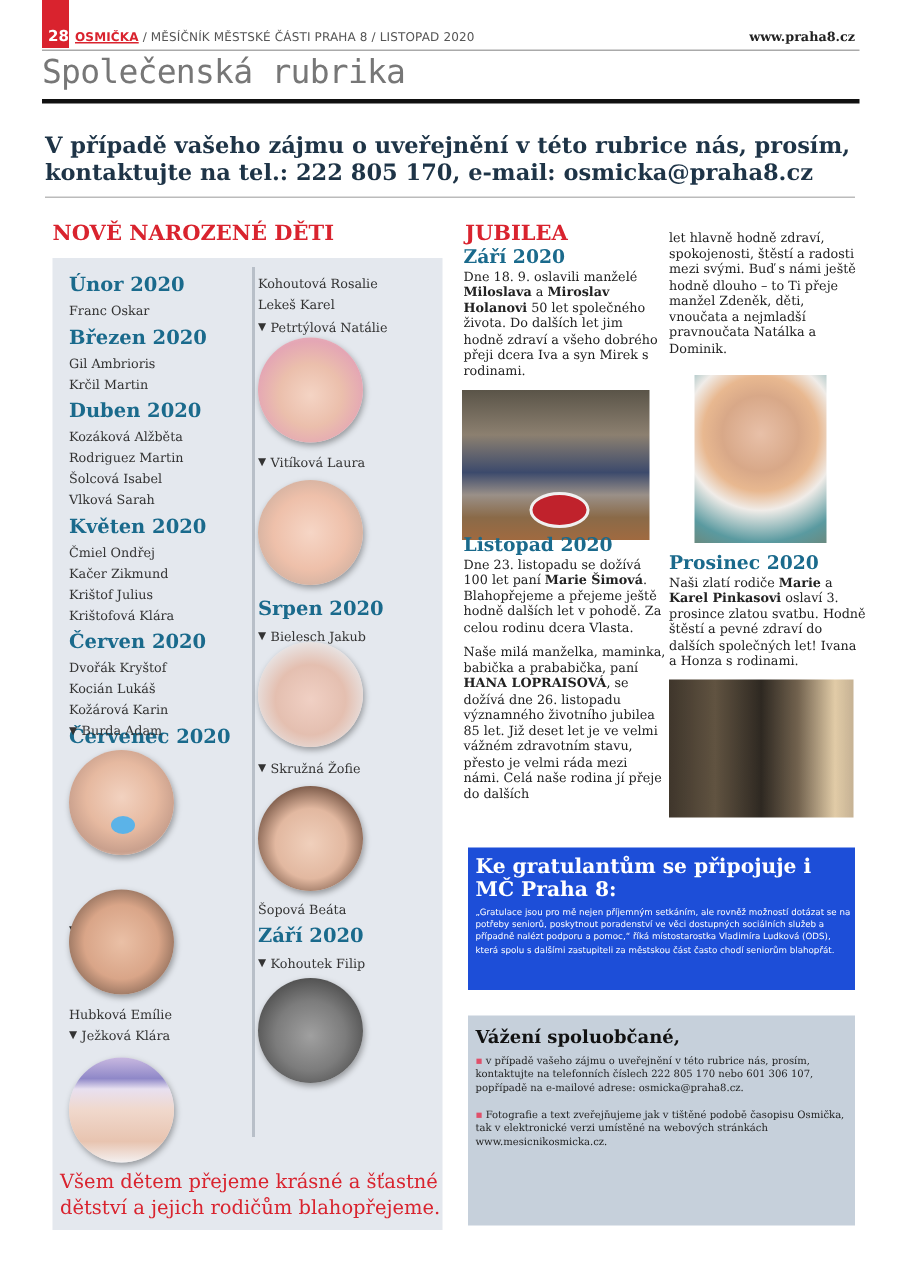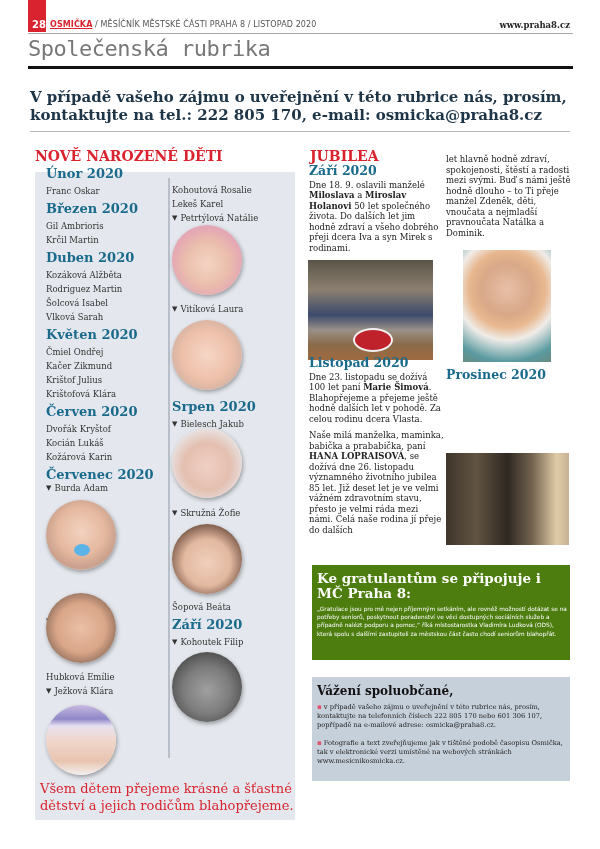--- a/index.html
+++ b/index.html
@@ -33,26 +33,26 @@
 
   .closing { left:40px; top:780px; width:260px; color:#d9232e; font-size:13px; line-height:17px; font-family:"DejaVu Serif", serif; }
 
   
   .jub-col { position:absolute; font-size:8.5px; line-height:10.5px; color:#222; font-family:"DejaVu Serif", serif; }
   .jub-col .month { font-size:12.5px; font-weight:bold; color:#1a6a8c; margin-bottom:3px; }
   .jub-col p { margin:0 0 6px 0; }
   .photo-rect { position:absolute; overflow:hidden; }
 
   
-  .blue-box { left:312px; top:565px; width:258px; height:95px; background:#4d7c0f; color:#fff; padding:0; }
+  .blue-box { left:312px; top:565px; width:258px; height:95px; background:#1d4ed8; color:#fff; padding:0; }
   .blue-box .bt { position:absolute; left:5px; top:6px; width:250px; font-size:13.5px; font-weight:bold; line-height:15px; font-family:"DejaVu Serif", serif; }
   .blue-box .bq { position:absolute; left:5px; top:40px; width:252px; font-size:5.8px; line-height:8.2px; font-family:"DejaVu Sans", sans-serif; }
 
   
-  .info-box { left:312px; top:677px; width:258px; height:104px; background:#c6d0db; }
+  .info-box { left:312px; top:677px; width:258px; height:140px; background:#c6d0db; }
   .info-box .it { position:absolute; left:5px; top:7px; font-size:12px; font-weight:bold; color:#111; font-family:"DejaVu Serif", serif; }
   .info-box .ib { position:absolute; left:5px; width:250px; font-size:6.7px; line-height:9px; color:#222; font-family:"DejaVu Serif", serif; }
   .info-box .dot { color:#e0506a; font-size:7px; margin-right:2px; }
 </style>
 </head>
 <body>
 
 <div class="abs red-tab"></div>
 <div class="abs page-num">28</div>
 <div class="abs header-line">
@@ -63,21 +63,21 @@
 <div class="abs section-title">Společenská rubrika</div>
 <div class="abs thick-rule"></div>
 
 <div class="abs intro">V případě vašeho zájmu o uveřejnění v této rubrice nás, prosím, kontaktujte na tel.: 222 805 170, e-mail: osmicka@praha8.cz</div>
 <div class="abs gray-rule"></div>
 
 <div class="abs red-head" style="left:35px;top:148px;">NOVĚ NAROZENÉ DĚTI</div>
 <div class="abs babies-panel"></div>
 <div class="abs divider-v"></div>
 
-<div class="col" style="left:46px;top:163px;width:120px;">
+<div class="col" style="left:46px;top:180px;width:120px;">
   <div class="month">Únor 2020</div>
   <div class="name">Franc Oskar</div>
   <div class="month">Březen 2020</div>
   <div class="name">Gil Ambrioris</div>
   <div class="name">Krčil Martin</div>
   <div class="month">Duben 2020</div>
   <div class="name">Kozáková Alžběta</div>
   <div class="name">Rodriguez Martin</div>
   <div class="name">Šolcová Isabel</div>
   <div class="name">Vlková Sarah</div>
@@ -144,20 +144,21 @@
   <p><span>Naše milá manželka, maminka, babička a prababička, paní </span><b>HANA LOPRAISOVÁ</b><span>, se dožívá dne 26. listopadu významného životního jubilea 85 let. Již deset let je ve velmi vážném zdravotním stavu, přesto je velmi ráda mezi námi. Celá naše rodina jí přeje do dalších</span></p>
 </div>
 
 <div class="jub-col" style="left:446px;top:154px;width:132px;">
   <p>let hlavně hodně zdraví, spokojenosti, štěstí a radosti mezi svými. Buď s námi ještě hodně dlouho – to Ti přeje manžel Zdeněk, děti, vnoučata a nejmladší pravnoučata Natálka a Dominik.</p>
 </div>
 <div class="photo-rect" style="left:463px;top:250px;width:88px;height:112px;background:radial-gradient(circle at 50% 35%, #e8c0a8 0%, #d8a888 30%, #e8b890 45%, #f0ece8 60%, #5a9aa0 85%, #6a8a80 100%);"></div>
 
 <div class="jub-col" style="left:446px;top:370px;width:132px;">
   <div class="month">Prosinec 2020</div>
+  <p><span>Naši zlatí rodiče </span><b>Marie</b><span> a </span><b>Karel Pinkasovi</b><span> oslaví 3. prosince zlatou svatbu. Hodně štěstí a pevné zdraví do dalších společných let! Ivana a Honza s rodinami.</span></p>
 </div>
 <div class="photo-rect" style="left:446px;top:453px;width:123px;height:92px;background:linear-gradient(90deg,#3a3028 0%,#5a4a3a 25%,#2a2420 50%,#6a5848 70%,#c8b8a0 90%,#b0a090 100%);filter:sepia(0.5);"></div>
 
 <div class="abs blue-box">
   <div class="bt">Ke gratulantům se připojuje i MČ Praha 8:</div>
   <div class="bq">„Gratulace jsou pro mě nejen příjemným setkáním, ale rovněž možností dotázat se na potřeby seniorů, poskytnout poradenství ve věci dostupných sociálních služeb a případně nalézt podporu a pomoc,“ říká místostarostka Vladimíra Ludková (ODS), která spolu s dalšími zastupiteli za městskou část často chodí seniorům blahopřát.</div>
 </div>
 
 <div class="abs info-box">
   <div class="it">Vážení spoluobčané,</div>

